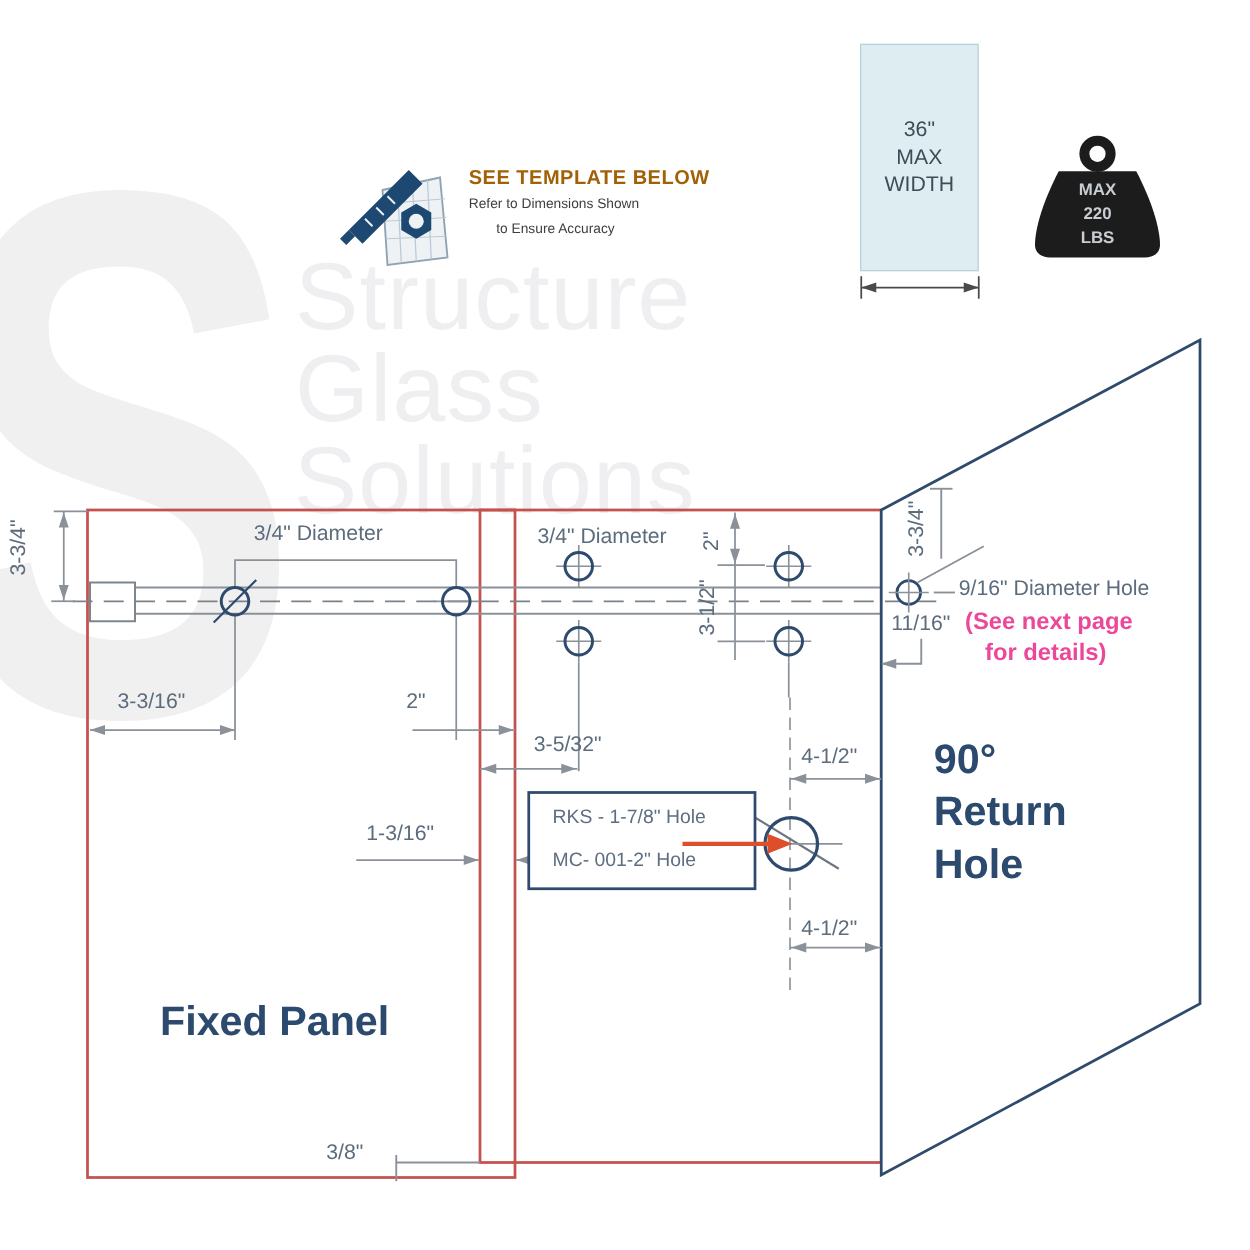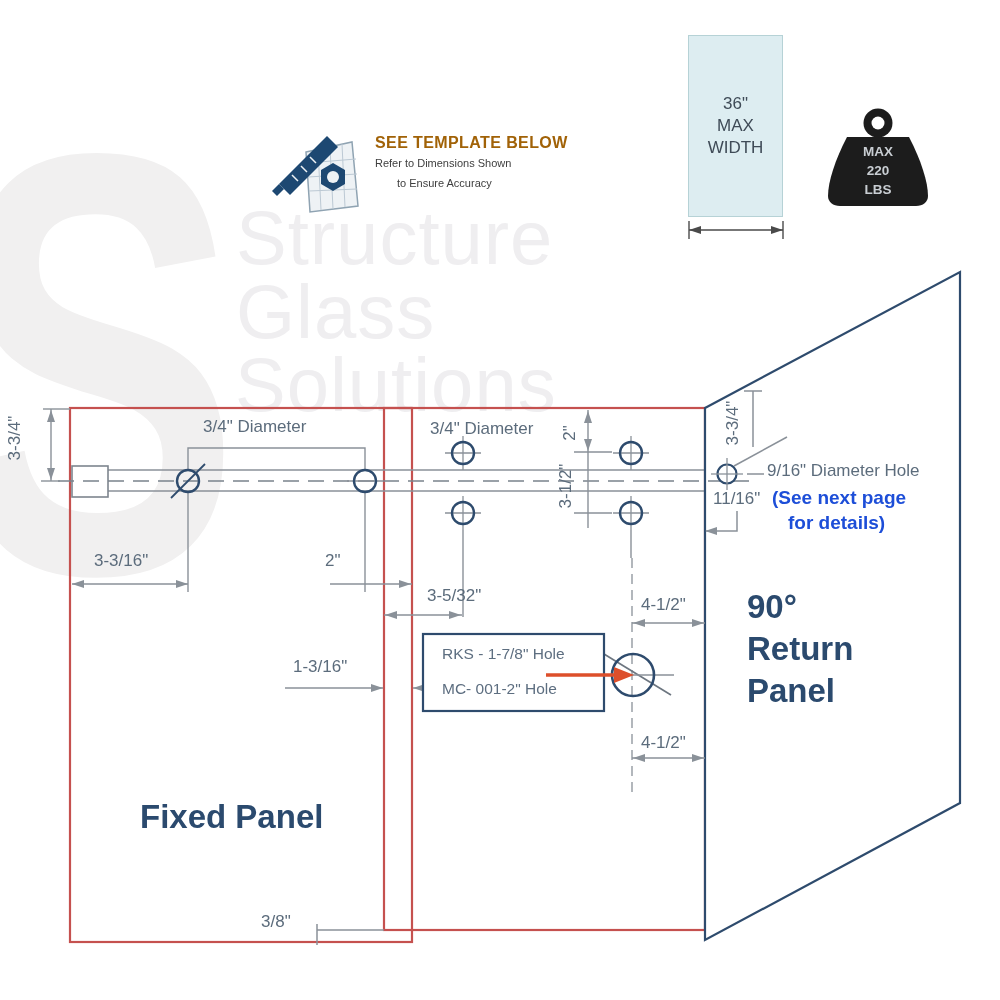--- a/index.html
+++ b/index.html
@@ -47,30 +47,30 @@
   #d-916{left:767px;top:461px;}
   #d-1116{left:713px;top:489px;}
   #d-3316{left:94px;top:551px;}
   #d-2{left:325px;top:551px;}
   #d-3532{left:427px;top:586px;}
   #d-412a{left:641px;top:595px;}
   #d-1316{left:293px;top:657px;}
   #d-412b{left:641px;top:733px;}
   #d-38{left:261px;top:912px;}
   
-  .note-red{color:#1d4ed8;font-size:19px;font-weight:700;white-space:nowrap;}
+  .note-red{color:#ec4899;font-size:19px;font-weight:700;white-space:nowrap;}
   #note1{left:772px;top:487px;}
   #note2{left:788px;top:512px;}
   
   .callout-line{color:#5d6e80;font-size:15.5px;font-weight:500;white-space:nowrap;}
   #callout1{left:442px;top:645px;}
   #callout2{left:442px;top:680px;}
   
   .panel-label{color:#2b4a6e;font-size:33px;font-weight:700;white-space:nowrap;}
-  #fixed-label{left:140px;top:798px;}
+  #fixed-label{left:128px;top:798px;}
   #sliding-label{left:467px;top:808px;}
   #return-label{left:747px;top:586px;line-height:42px;}
   
   #wm-layer{z-index:0;}
   #drawing-svg{z-index:1;position:absolute;left:0;top:0;}
   .txt-layer{z-index:2;}
 </style>
 </head>
 <body>
 
@@ -286,15 +286,15 @@
   <div id="d-412b" class="abs dim">4-1/2"</div>
   <div id="d-38" class="abs dim">3/8"</div>
 
   <div id="callout1" class="abs callout-line">RKS - 1-7/8" Hole</div>
   <div id="callout2" class="abs callout-line">MC- 001-2" Hole</div>
 
   <div id="fixed-label" class="abs panel-label">Fixed Panel</div>
   <div id="return-label" class="abs panel-label">
     <div>90°</div>
     <div>Return</div>
-    <div>Panel</div>
+    <div>Hole</div>
   </div>
 </div>
 
 </body></html>

